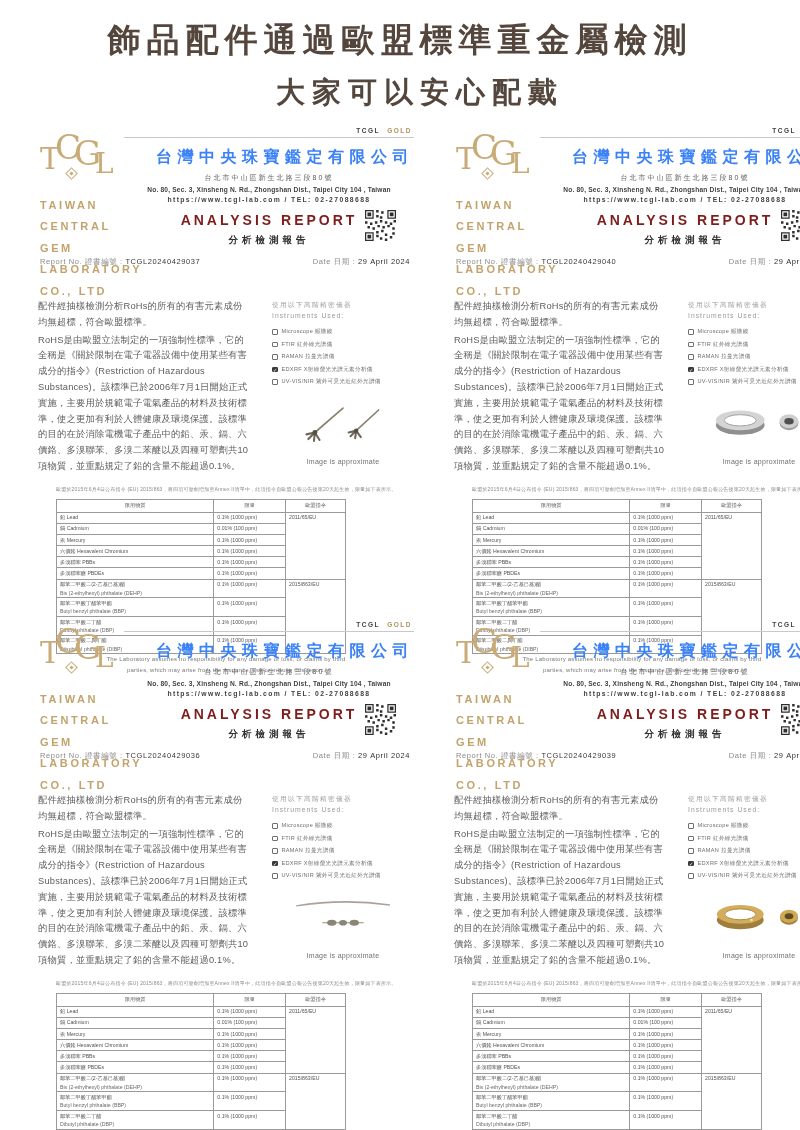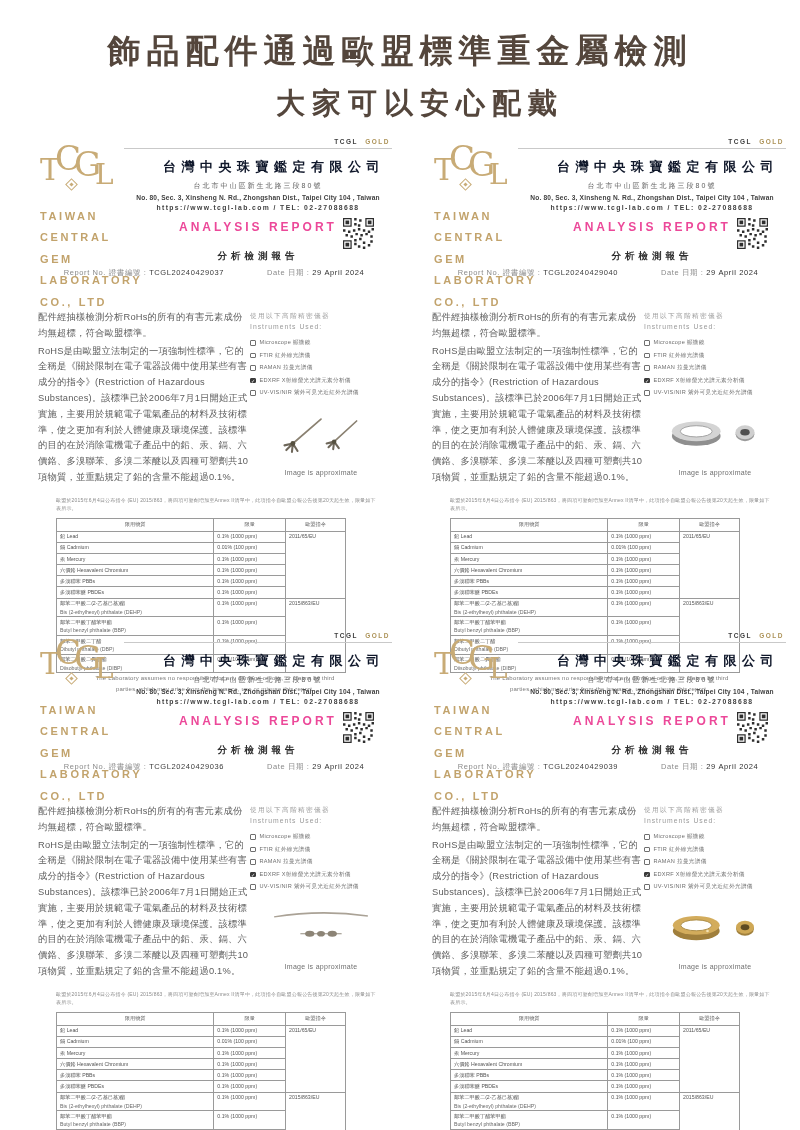--- a/index.html
+++ b/index.html
@@ -2,21 +2,21 @@
 <html><head>
 <meta charset="utf-8">
 <style>
   * { margin:0; padding:0; box-sizing:border-box; }
   html,body { background:#ffffff; }
   body { width:800px; height:1130px; overflow:hidden; font-family:"Liberation Sans", sans-serif; color:#4a4a4a; }
 
   .page { width:800px; height:1130px; position:relative; background:#fff; }
 
   
-  .headline { text-align:center; padding-top:29px; font-family:"DejaVu Serif", serif; color:#54463c; }
+  .headline { text-align:center; padding-top:18px; font-family:"DejaVu Serif", serif; color:#54463c; }
   .headline .l1 { font-size:33px; letter-spacing:6px; font-weight:600; }
   .headline .l2 { font-size:29px; letter-spacing:7px; font-weight:600; margin-top:10px;margin-left:40px; }
 
   
   .cert-grid { display:grid; grid-template-columns:1fr 1fr; column-gap:32px; row-gap:8px; padding:8px 34px 0 34px; }
   .cert { height:486px; display:flex; flex-direction:column; position:relative; padding:4px 4px 0 4px; }
 
   
   .cert-head { position:relative; min-height:122px; }
   .logo-block { position:absolute; left:2px; top:6px; width:82px; }
@@ -27,33 +27,33 @@
   .lg-g { left:34px; top:2px;  font-size:34px; }
   .lg-l { left:55px; top:16px; font-size:28px; }
   .diamond { position:absolute; left:27px; top:38px; width:9px; height:9px; border:1.5px solid #c8ab76; transform:rotate(45deg); background:#fff; }
   .diamond::after { content:""; position:absolute; left:2px; top:2px; width:3px; height:3px; background:#c8ab76; }
   .org-lines { margin-top:12px; color:#c2a36c; font-size:11px; font-weight:bold; letter-spacing:2.6px; line-height:1.95; }
 
   .head-right { margin-left:86px; }
   .brand-line { text-align:right; border-bottom:1px solid #c9c9c9; padding:2px 2px 3px 0; font-size:6.5px; font-weight:bold; letter-spacing:1.5px; }
   .brand-line .b-dark { color:#3d3d3d; }
   .brand-line .b-gold { color:#ad9358; margin-left:4px; }
-  .company { text-align:center; font-size:13px; font-weight:bold; color:#0f172a; letter-spacing:5.5px; margin-top:9px; white-space:nowrap;margin-left:32px; }
+  .company { text-align:center; font-size:16px; font-weight:bold; color:#3b82f6; letter-spacing:5.5px; margin-top:9px; white-space:nowrap;margin-left:32px; }
   .addr-zh { text-align:center; font-size:7px; color:#5c5c5c; letter-spacing:2px; margin-top:5px; }
   .addr-en { text-align:center; font-size:6.6px; color:#3f3f3f; font-weight:bold; margin-top:3px; letter-spacing:0.2px; }
   .url-tel { text-align:center; font-size:6.8px; color:#3f3f3f; font-weight:bold; letter-spacing:1.4px; margin-top:3px; }
 
   .report-title-row { position:relative; margin-top:9px; height:34px; }
   .report-title { text-align:center; }
-  .rt-en { font-size:12px; font-weight:bold; letter-spacing:3px; color:#ec4899; }
-  .rt-zh { font-size:9.5px; font-weight:bold; letter-spacing:4px; color:#2f2f2f; margin-top:16px; }
+  .rt-en { font-size:14px; font-weight:bold; letter-spacing:3px; color:#7f1d1d; }
+  .rt-zh { font-size:9.5px; font-weight:bold; letter-spacing:4px; color:#2f2f2f; margin-top:6px; }
   .qr { position:absolute; right:18px; top:-2px; width:31px; height:31px; }
 
   
-  .meta-row { display:flex; justify-content:center; margin-top:10px; padding:0 4px 0 2px; font-size:7.5px; color:#8a8a8a; letter-spacing:0.6px;gap:43px; }
+  .meta-row { display:flex; justify-content:space-between; margin-top:10px; padding:0 4px 0 2px; font-size:7.5px; color:#8a8a8a; letter-spacing:0.6px;gap:43px; }
   .meta-row .val { color:#3a3a3a; }
   .meta-row .date-val { font-weight:normal; color:#2e2e2e; }
 
   
   .body-row { display:flex; margin-top:32px; }
   .body-text { width:212px; font-size:9.3px; line-height:1.7; color:#5d5d5d; letter-spacing:0.2px; }
   .body-text p + p { margin-top:2px; }
   .right-col { width:142px; margin-left:auto; padding-top:2px; }
   .inst-title { font-size:6.6px; color:#9a9a9a; letter-spacing:1.4px; }
   .inst-title-en { font-size:6.8px; color:#9a9a9a; letter-spacing:1px; margin-top:2px; }

